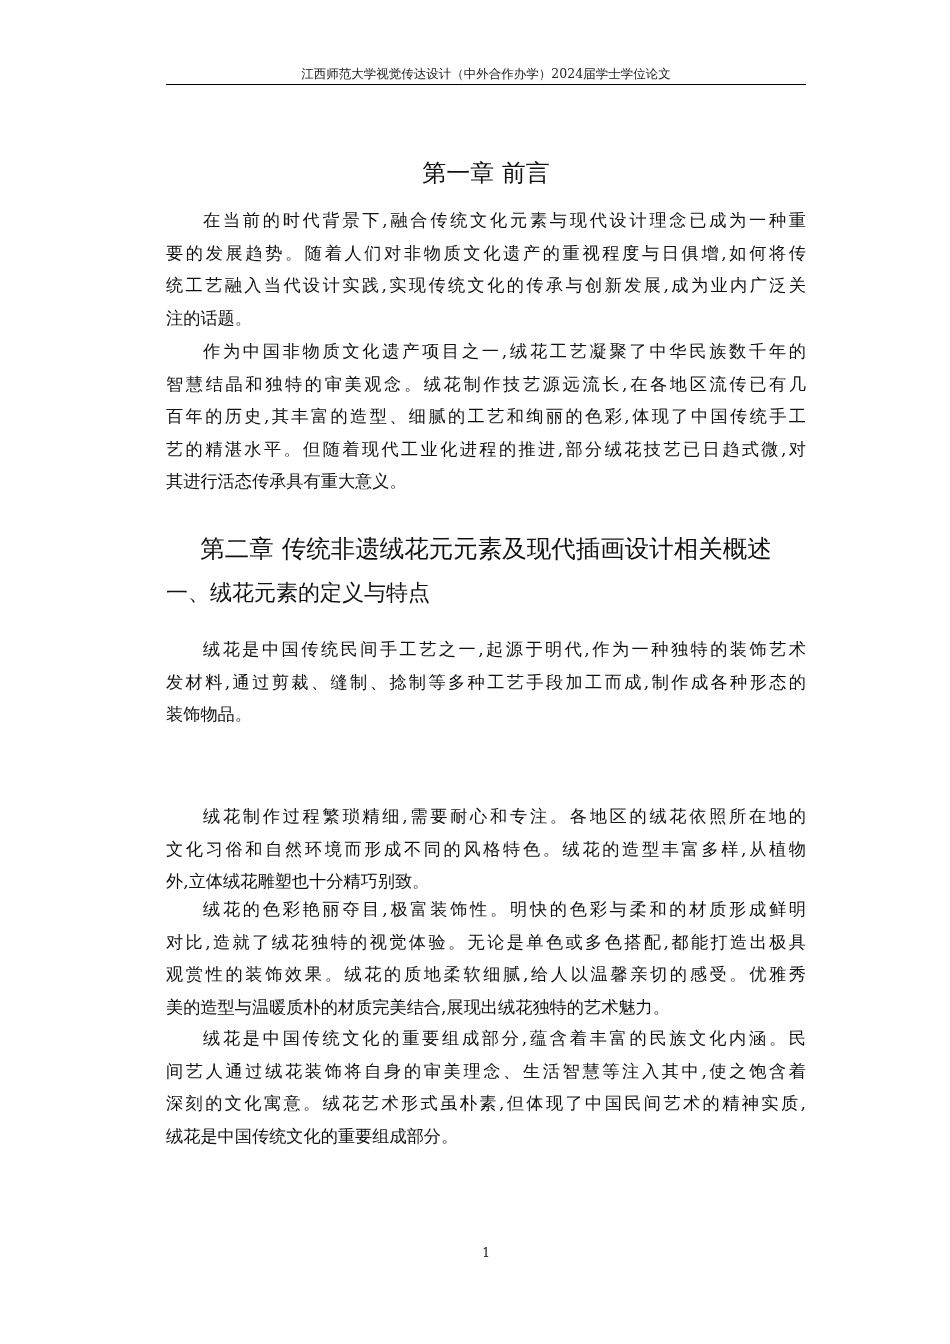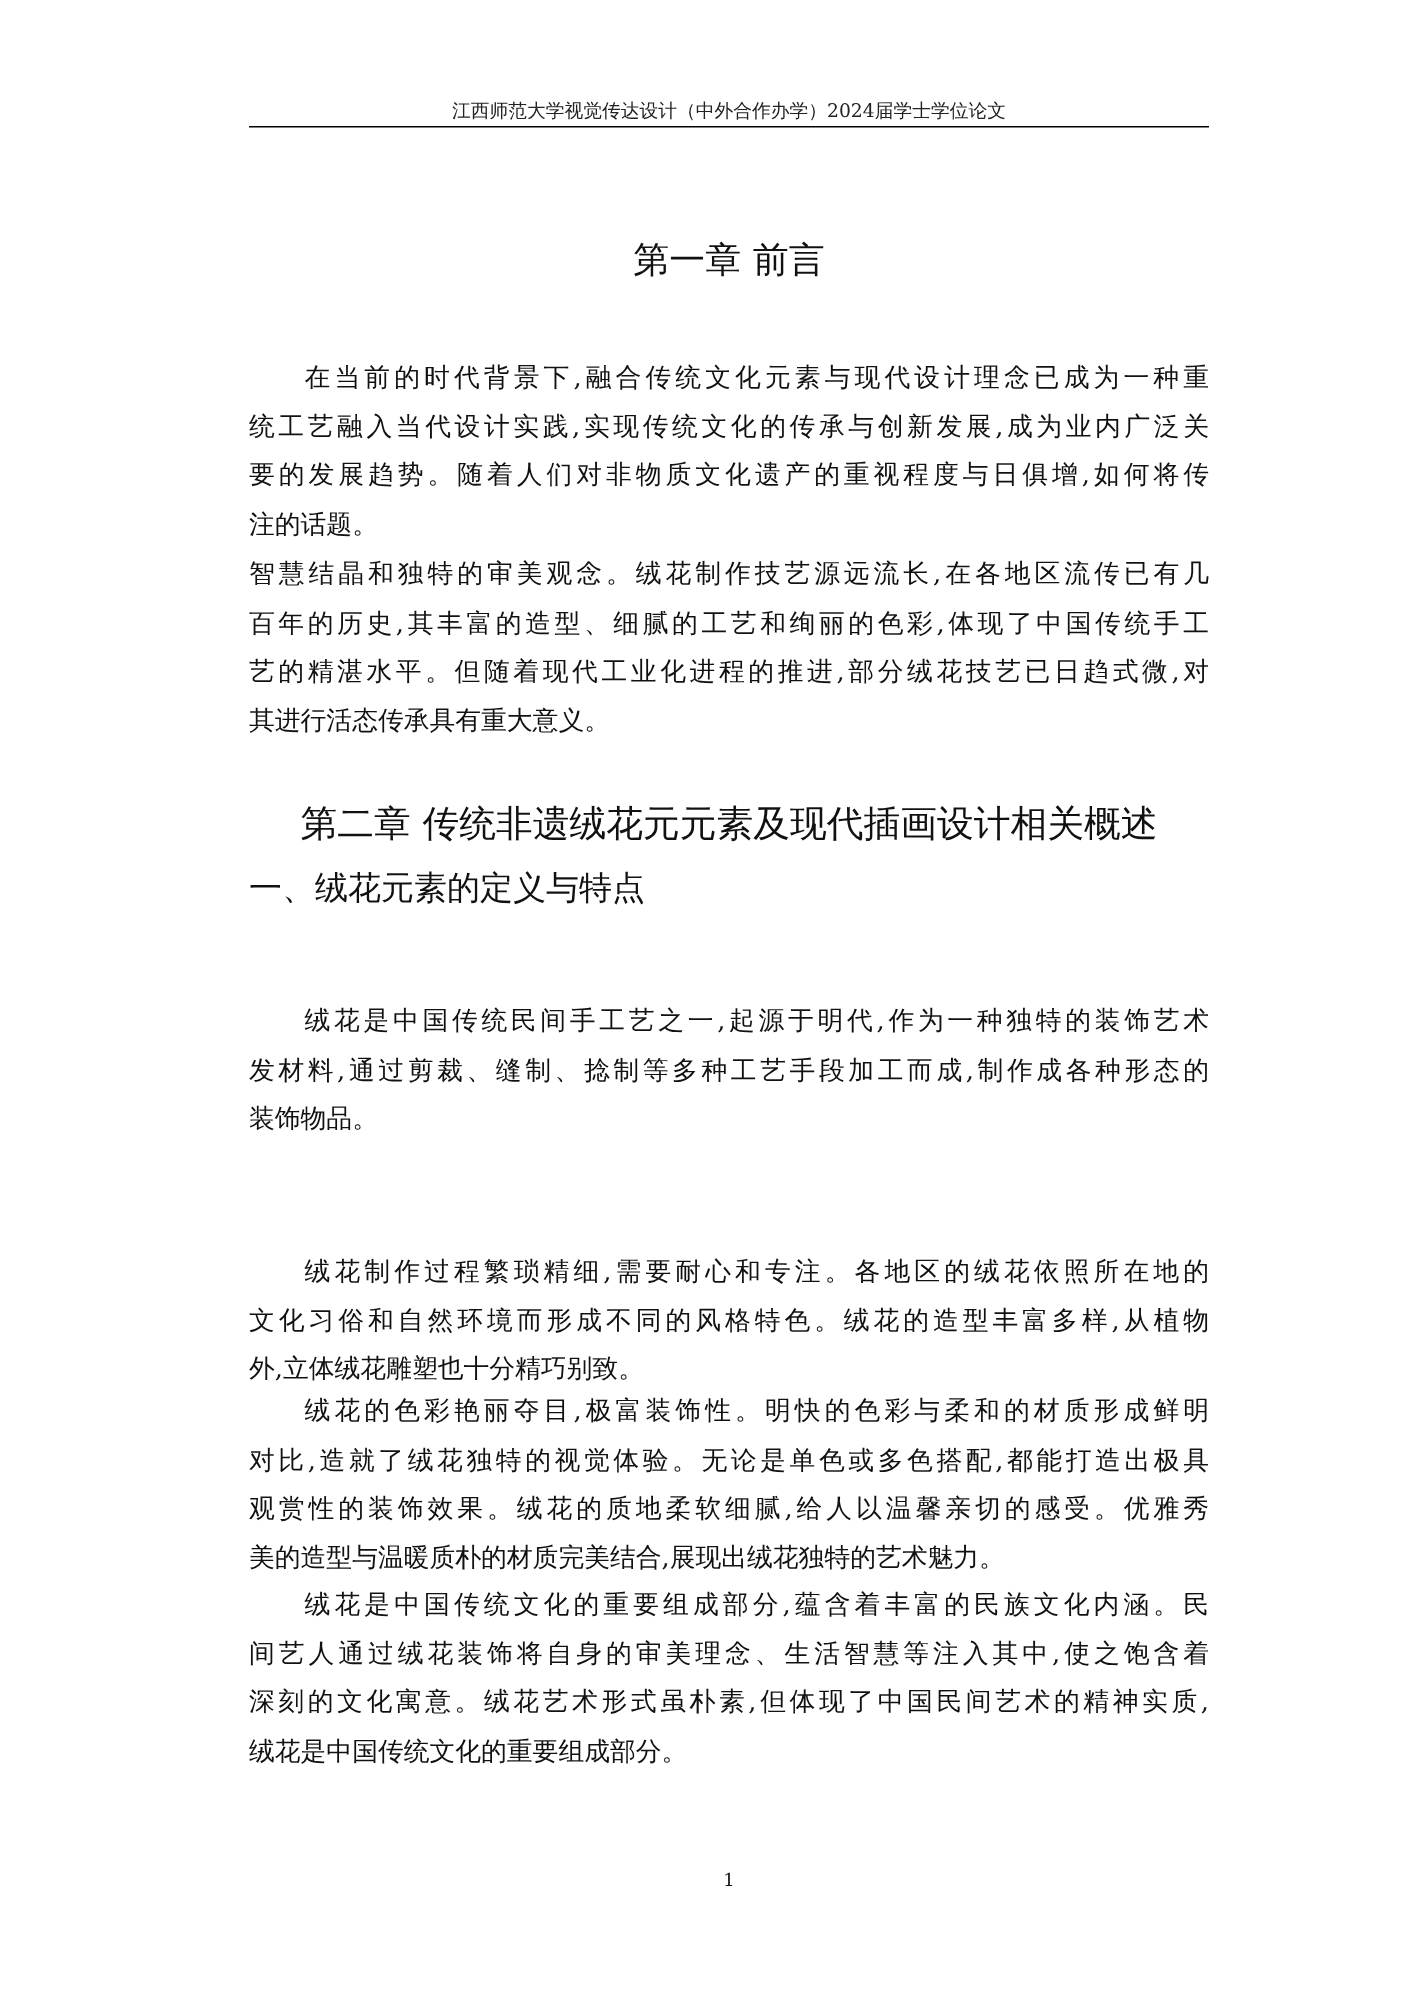--- a/index.html
+++ b/index.html
@@ -63,21 +63,20 @@
       line-height: 24px;
       white-space: nowrap;
       color: #111;
     }
     .para {
       position: absolute;
       left: 166px;
       width: 640px;
       font-size: 17.2px;
       color: #111;
-      margin-top: 32px;
     }
     .line {
       display: block;
       height: 32.5px;
       line-height: 32.5px;
       white-space: nowrap;
       text-align: justify;
       text-align-last: justify;
     }
     .line.first { text-indent: 37px; }
@@ -104,26 +103,27 @@
 
 <div class="page">
 
   <div class="header">江西师范大学视觉传达设计（中外合作办学）2024届学士学位论文</div>
   <div class="header-rule"></div>
 
   <div class="chapter-title ch1">第一章  前言</div>
 
   <div class="para p1">
     <span class="line first">在当前的时代背景下,融合传统文化元素与现代设计理念已成为一种重</span>
+    <span class="line">要的发展趋势。随着人们对非物质文化遗产的重视程度与日俱增,如何将传</span>
     <span class="line">统工艺融入当代设计实践,实现传统文化的传承与创新发展,成为业内广泛关</span>
-    <span class="line">要的发展趋势。随着人们对非物质文化遗产的重视程度与日俱增,如何将传</span>
     <span class="line last">注的话题。</span>
   </div>
 
   <div class="para p2">
+    <span class="line first">作为中国非物质文化遗产项目之一,绒花工艺凝聚了中华民族数千年的</span>
     <span class="line">智慧结晶和独特的审美观念。绒花制作技艺源远流长,在各地区流传已有几</span>
     <span class="line">百年的历史,其丰富的造型、细腻的工艺和绚丽的色彩,体现了中国传统手工</span>
     <span class="line">艺的精湛水平。但随着现代工业化进程的推进,部分绒花技艺已日趋式微,对</span>
     <span class="line last">其进行活态传承具有重大意义。</span>
   </div>
 
   <div class="chapter-title ch2">第二章  传统非遗绒花元元素及现代插画设计相关概述</div>
 
   <div class="section-title">一、绒花元素的定义与特点</div>
 

